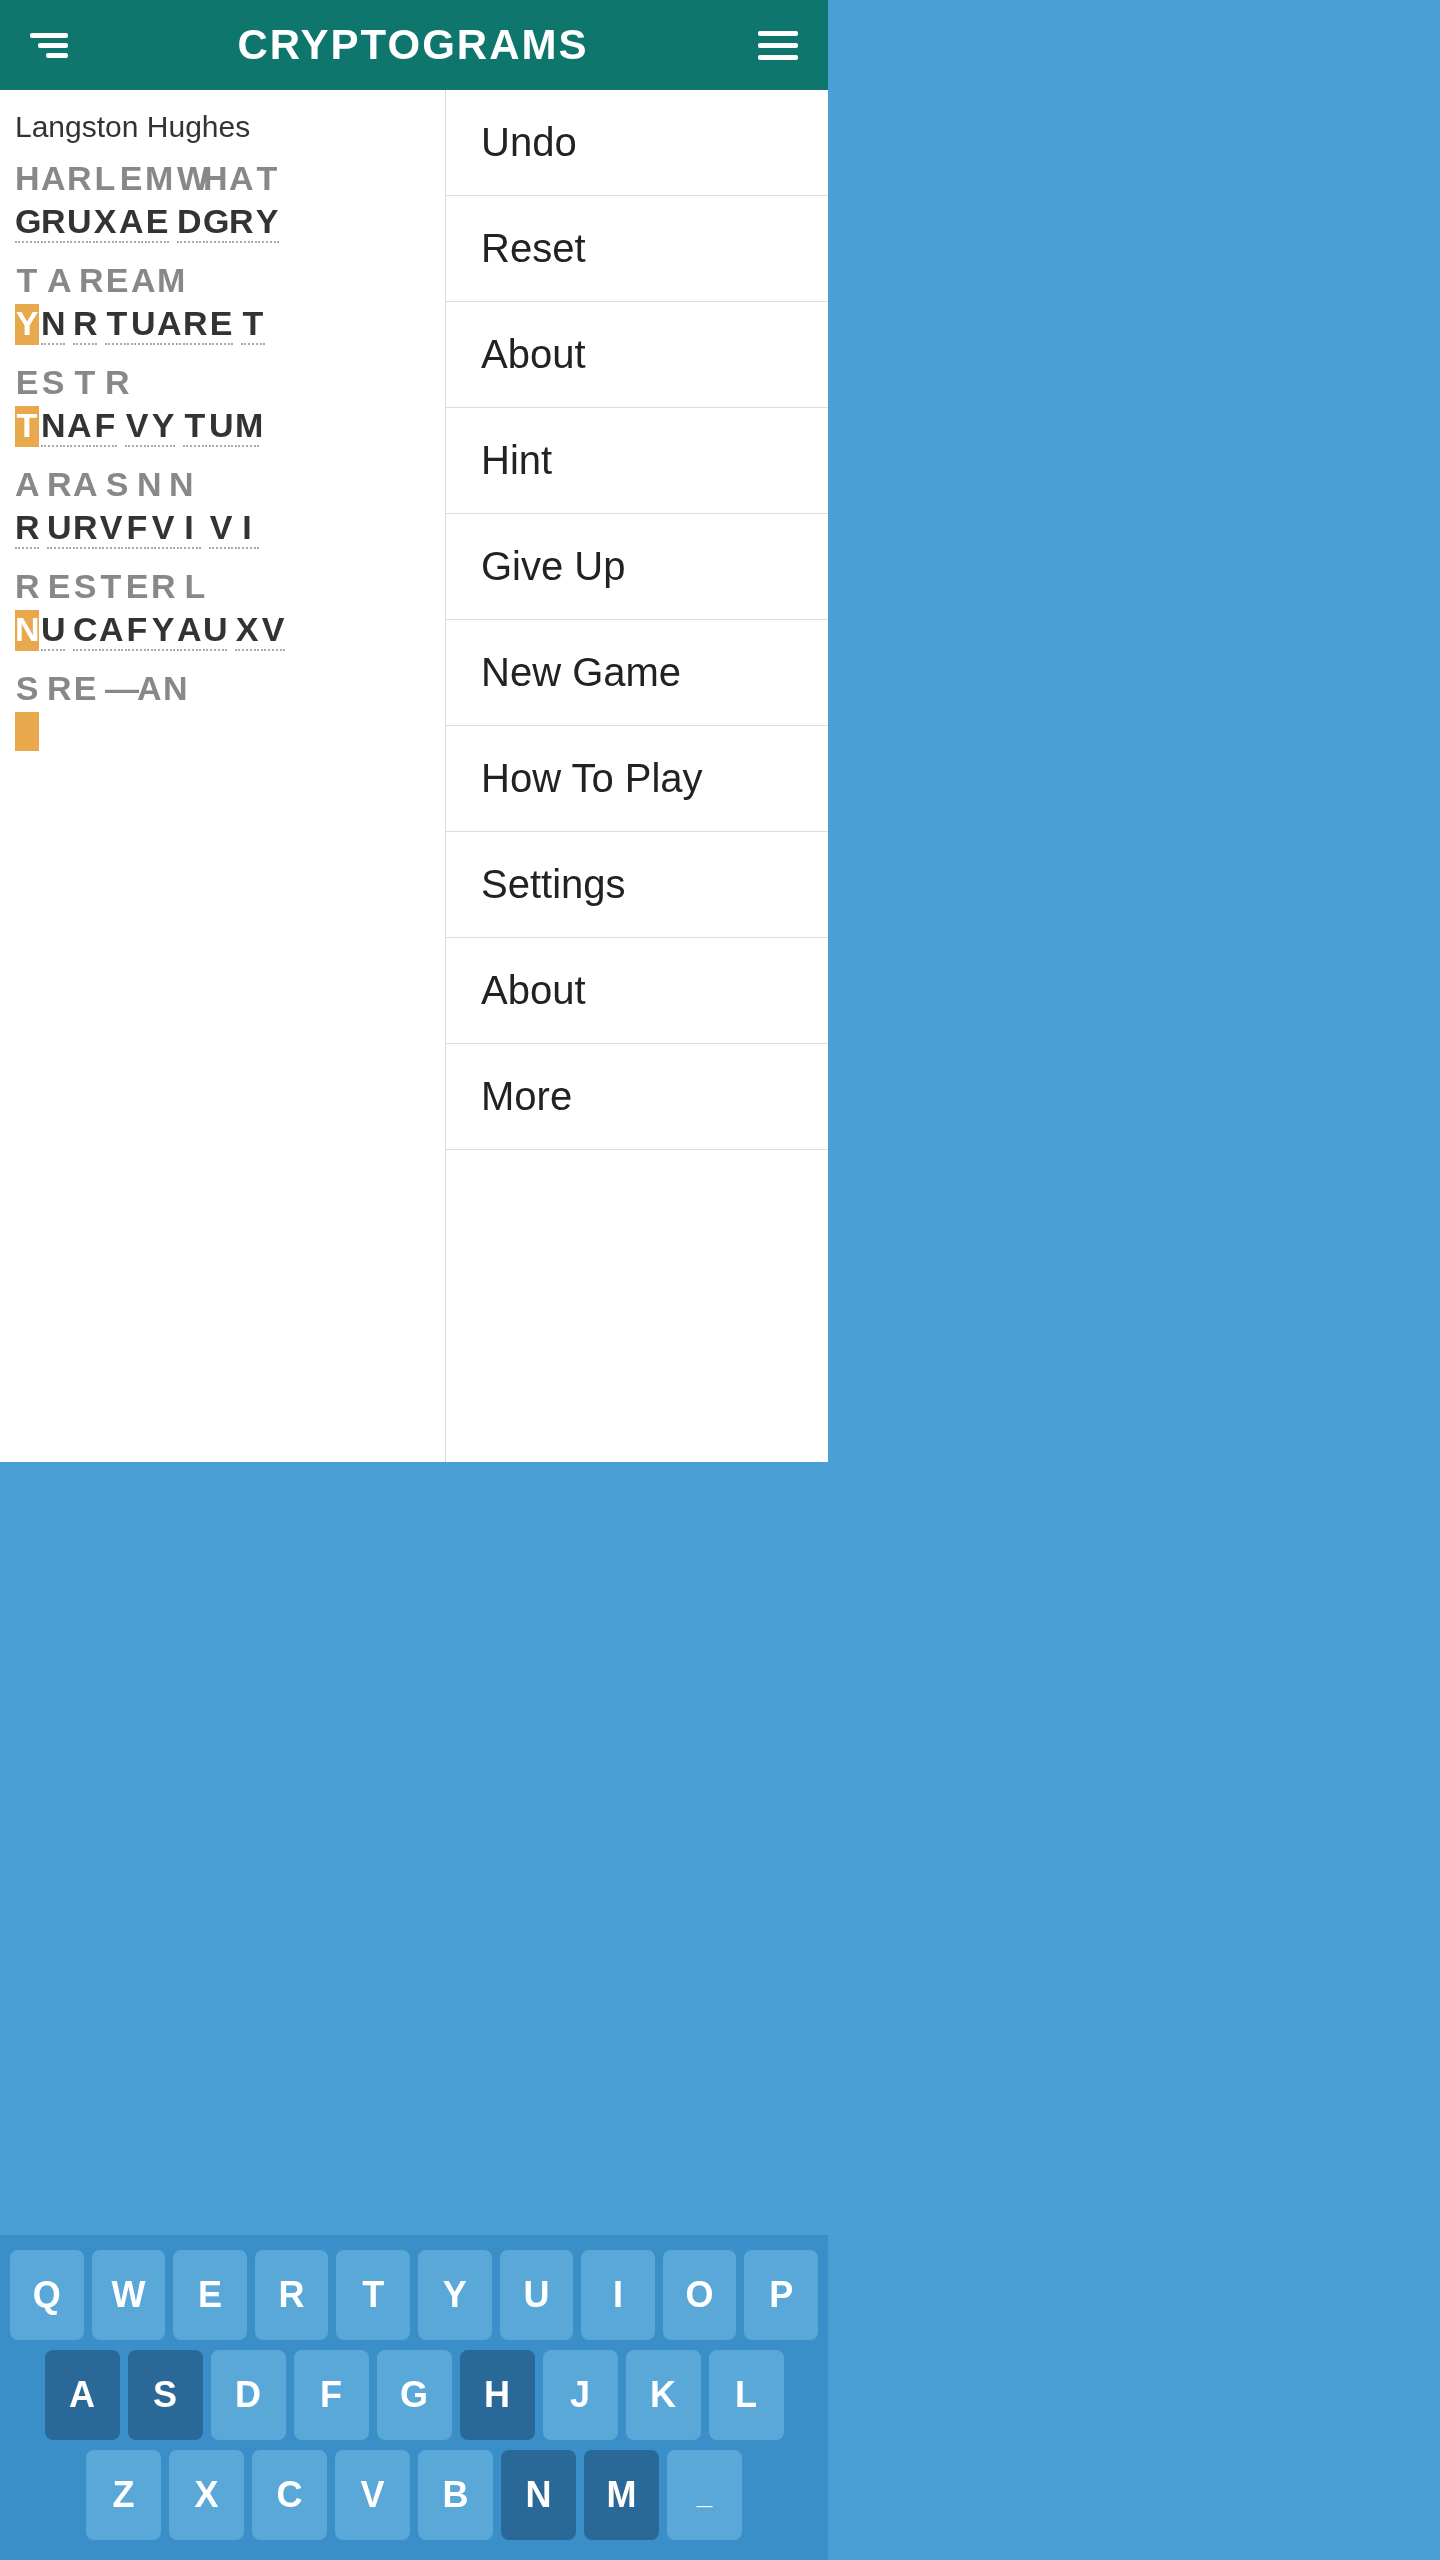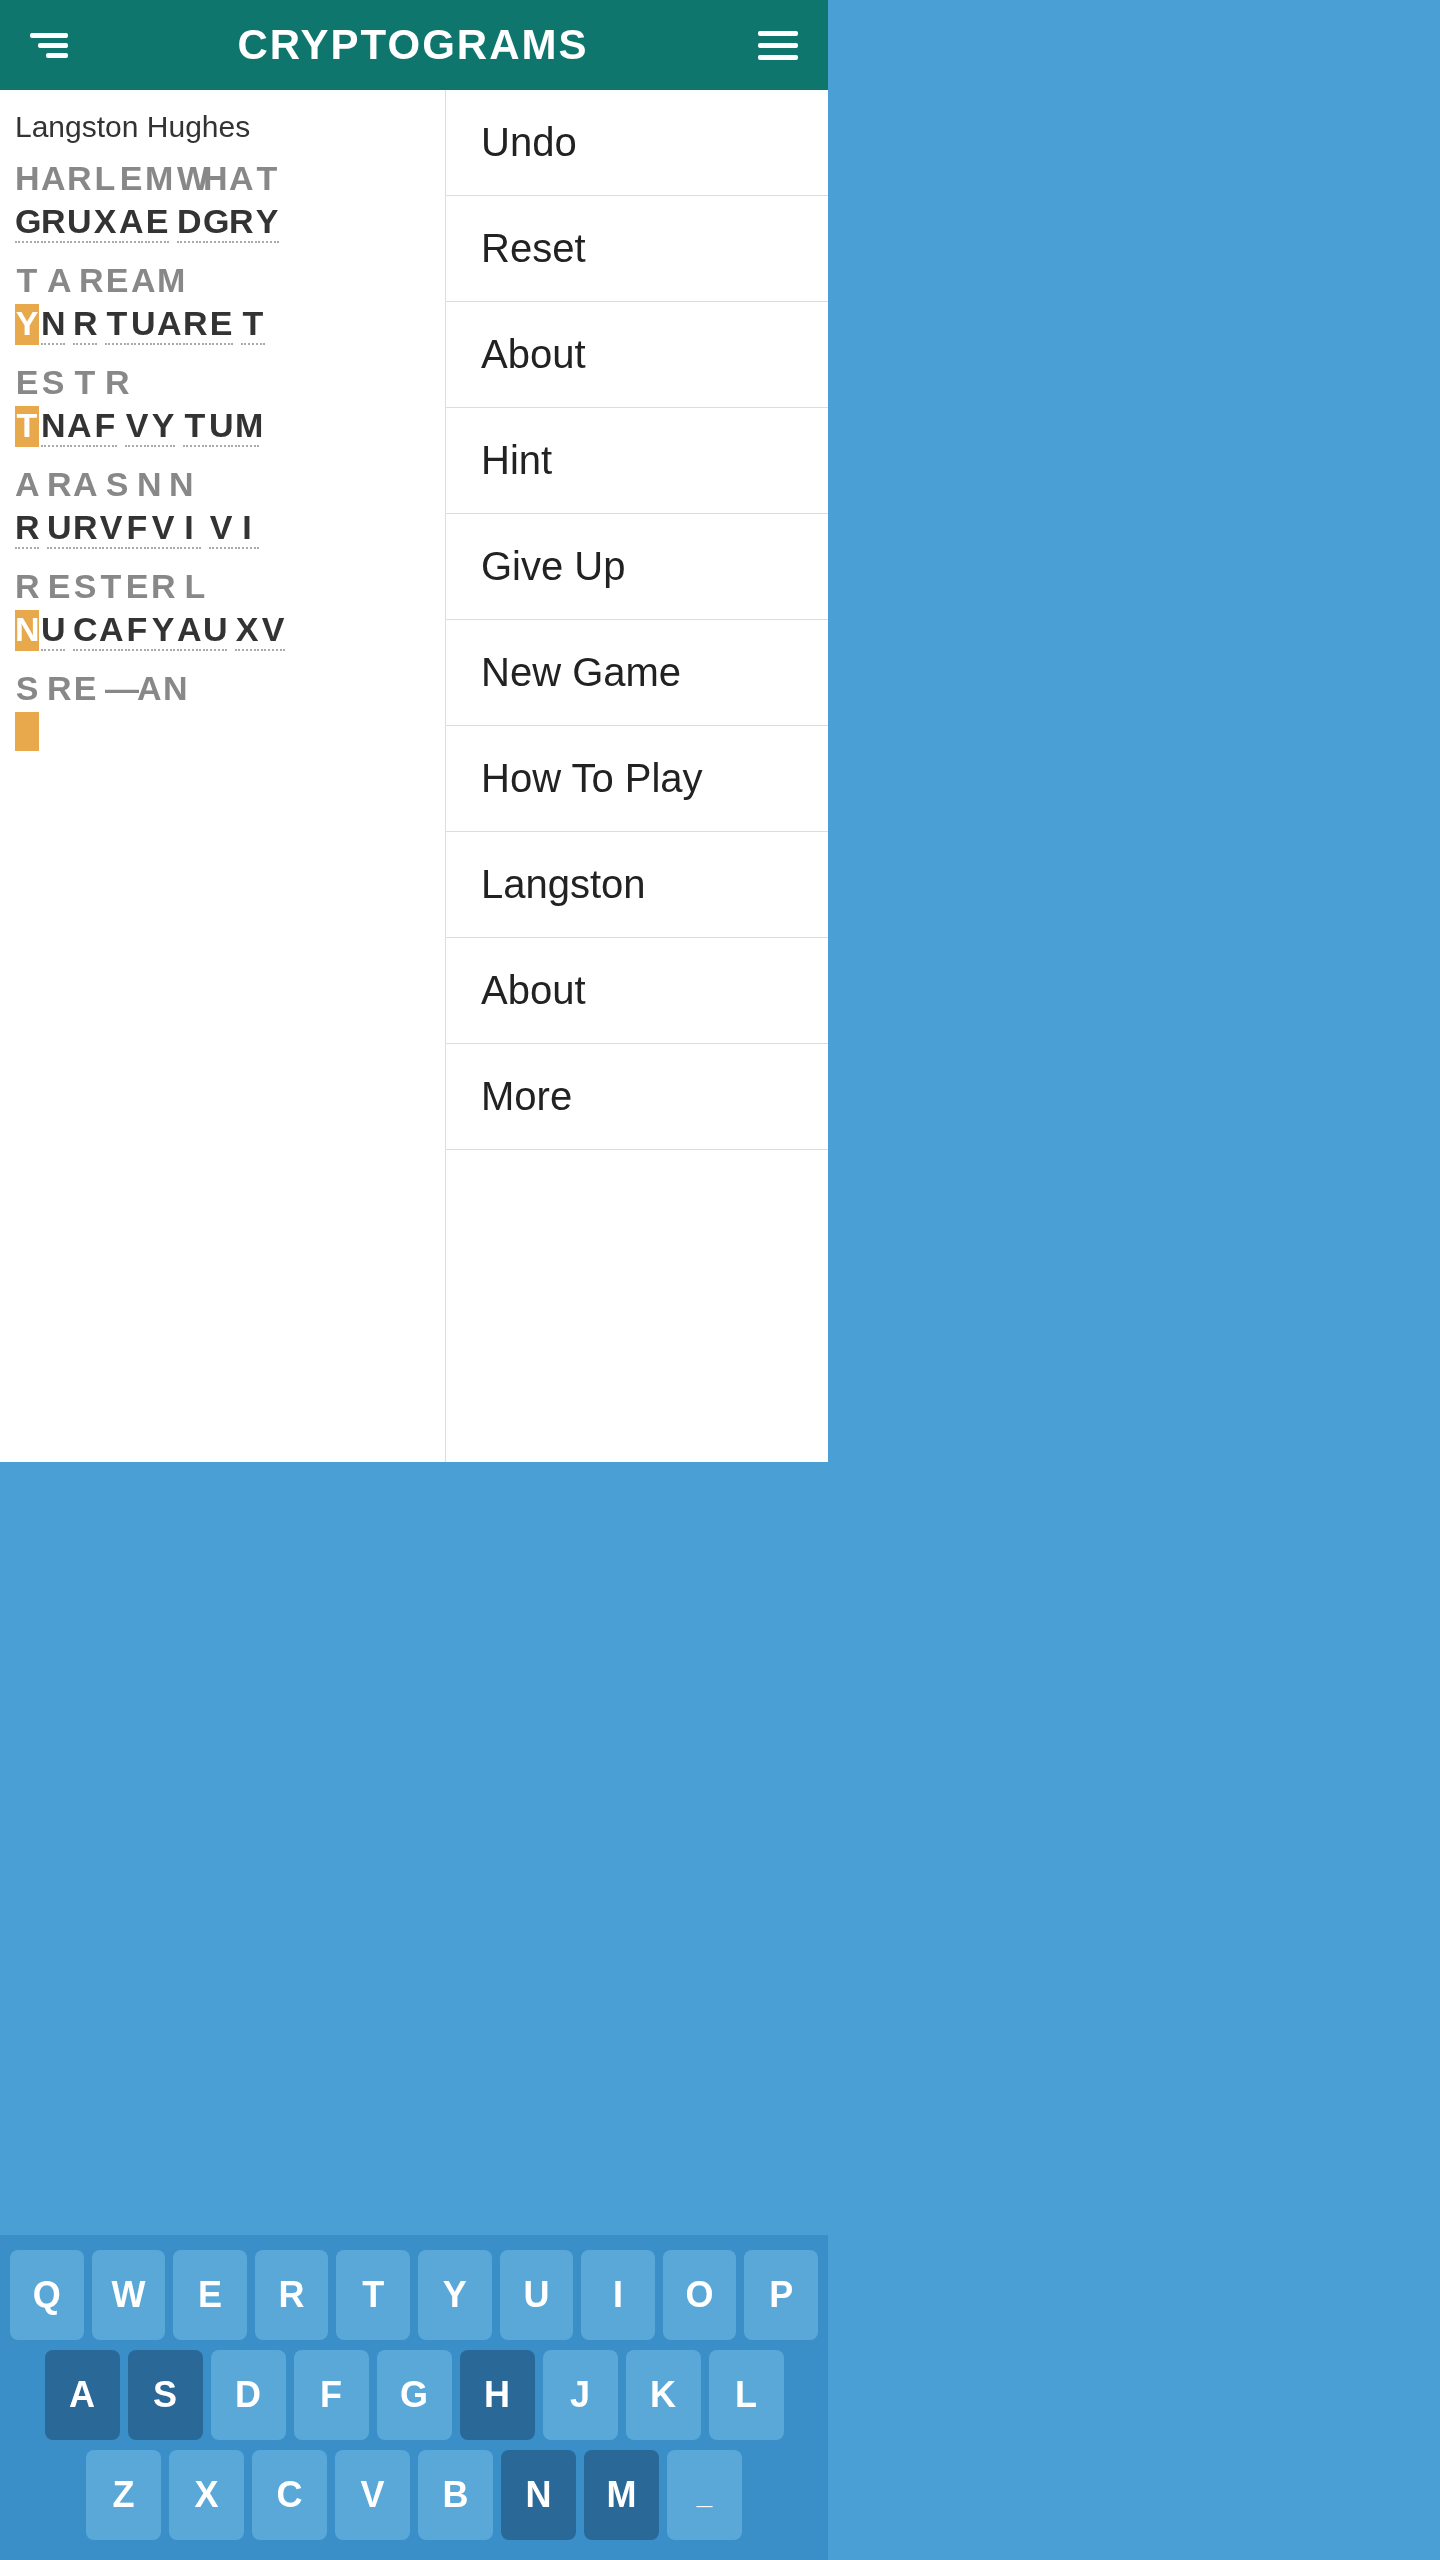--- a/index.html
+++ b/index.html
@@ -399,21 +399,21 @@
   </div>
 
   <div class="dropdown-menu">
     <div class="menu-item">Undo</div>
     <div class="menu-item">Reset</div>
     <div class="menu-item">About</div>
     <div class="menu-item">Hint</div>
     <div class="menu-item">Give Up</div>
     <div class="menu-item">New Game</div>
     <div class="menu-item">How To Play</div>
-    <div class="menu-item">Langston</div>
+    <div class="menu-item">Settings</div>
     <div class="menu-item">About</div>
     <div class="menu-item">More</div>
   </div>
 
 </div>
 
 <div class="keyboard">
   <div class="keyboard-row">
     <button class="key">Q</button>
     <button class="key">W</button>

